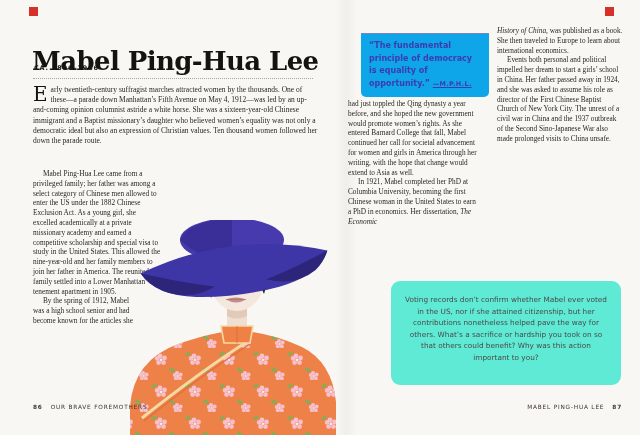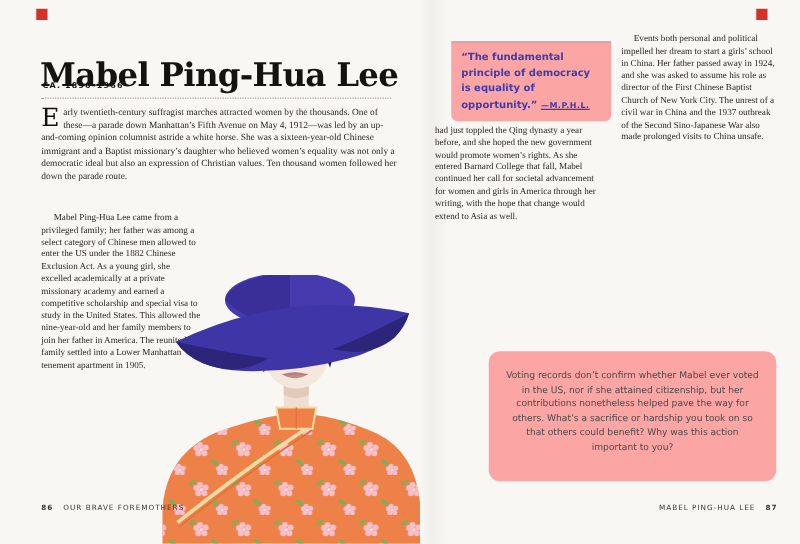--- a/index.html
+++ b/index.html
@@ -38,35 +38,35 @@
   .para{margin:0;}
 
   .footer{position:absolute;top:404px;font-family:"DejaVu Sans", sans-serif;
     font-size:5.8px;letter-spacing:0.8px;color:#3a362f;}
   .footer-left{left:33px;}
   .footer-right{right:18px;text-align:right;}
   .footer .pageno{font-weight:bold;}
   .footer .sep{display:inline-block;width:8px;}
 
   .quote-box{position:absolute;left:361px;top:33px;width:128px;min-height:54px;
-    background:#fca5a5;border-top:1.6px solid #7d84bd;border-radius:0 0 5px 5px;
+    background:#0ea5e9;border-top:1.6px solid #7d84bd;border-radius:0 0 5px 5px;
     padding:6px 8px 7px 8px;box-sizing:border-box;
     font-family:"DejaVu Sans", sans-serif;font-weight:bold;
     font-size:8px;line-height:12.5px;color:#3d3cae;}
   .quote-attr{font-size:6.4px;letter-spacing:0.4px;text-decoration:underline;}
 
   .colR1{position:absolute;left:348px;top:99px;width:129px;
     font-size:7.3px;line-height:9.8px;color:#2a2722;}
   .colR2{position:absolute;left:497px;top:26px;width:127px;
     font-size:7.3px;line-height:9.8px;color:#2a2722;}
   .colR1 p, .colR2 p{margin:0;}
   .ital{font-style:italic;}
 
   .question-box{position:absolute;left:391px;top:281px;width:230px;height:104px;
-    background:#fca5a5;border-radius:9px;box-sizing:border-box;
+    background:#5eead4;border-radius:9px;box-sizing:border-box;
     padding:13px 14px;text-align:center;
     font-family:"DejaVu Sans", sans-serif;font-size:7.3px;line-height:11.6px;color:#4c4a49;}
 
   .illo{position:absolute;left:116px;top:220px;width:232px;height:215px;}
 </style>
 </head>
 <body>
 
 <div class="spread">
   <div class="gutter"></div>
@@ -77,20 +77,21 @@
   <h1 class="title">Mabel Ping-Hua Lee</h1>
   <div class="dates">CA. 1896–1966</div>
   <div class="dotted-rule"></div>
 
   <div class="intro">
     <span class="dropcap">E</span><span>arly twentieth-century suffragist marches attracted women by the thousands. One of these—a parade down Manhattan’s Fifth Avenue on May 4, 1912—was led by an up-and-coming opinion columnist astride a white horse. She was a sixteen-year-old Chinese immigrant and a Baptist missionary’s daughter who believed women’s equality was not only a democratic ideal but also an expression of Christian values. Ten thousand women followed her down the parade route.</span>
   </div>
 
   <div class="colL1">
     <p class="para-indent">Mabel Ping-Hua Lee came from a privileged family; her father was among a select category of Chinese men allowed to enter the US under the 1882 Chinese Exclusion Act. As a young girl, she excelled academically at a private missionary academy and earned a competitive scholarship and special visa to study in the United States. This allowed the nine-year-old and her family members to join her father in America. The reunited family settled into a Lower Manhattan tenement apartment in 1905.</p>
+    <p class="para-indent narrow">By the spring of 1912, Mabel was a high school senior and had become known for the articles she</p>
   </div>
 
   <svg class="illo" viewBox="0 0 232 215" aria-hidden="true">
     <defs>
       <pattern id="floral" width="34" height="32" patternUnits="userSpaceOnUse">
         <g>
           <ellipse cx="22" cy="22" rx="3.5" ry="1.6" fill="#7fae57" transform="rotate(35 22 22)"></ellipse>
           <ellipse cx="4" cy="6" rx="3.2" ry="1.5" fill="#7fae57" transform="rotate(-30 4 6)"></ellipse>
           <g fill="#f6c3d6">
             <circle cx="10" cy="8" r="2.4"></circle>
@@ -150,23 +151,25 @@
   <div class="footer footer-left">
     <span class="pageno">86</span><span class="sep"></span><span>OUR BRAVE FOREMOTHERS</span>
   </div>
 
   <div class="quote-box">
     <span>“The fundamental principle of democracy is equality of opportunity.” </span><span class="quote-attr">—M.P.H.L.</span>
   </div>
 
   <div class="colR1">
     <p class="para">had just toppled the Qing dynasty a year before, and she hoped the new government would promote women’s rights. As she entered Barnard College that fall, Mabel continued her call for societal advancement for women and girls in America through her writing, with the hope that change would extend to Asia as well.</p>
+    <p class="para-indent"><span>In 1921, Mabel completed her PhD at Columbia University, becoming the first Chinese woman in the United States to earn a PhD in economics. Her dissertation, </span><span class="ital">The Economic</span></p>
   </div>
 
   <div class="colR2">
+    <p class="para"><span class="ital">History of China,</span><span> was published as a book. She then traveled to Europe to learn about international economics.</span></p>
     <p class="para-indent">Events both personal and political impelled her dream to start a girls’ school in China. Her father passed away in 1924, and she was asked to assume his role as director of the First Chinese Baptist Church of New York City. The unrest of a civil war in China and the 1937 outbreak of the Second Sino-Japanese War also made prolonged visits to China unsafe.</p>
   </div>
 
   <div class="question-box">
     <span>Voting records don’t confirm whether Mabel ever voted in the US, nor if she attained citizenship, but her contributions nonetheless helped pave the way for others. What’s a sacrifice or hardship you took on so that others could benefit? Why was this action important to you?</span>
   </div>
 
   <div class="footer footer-right">
     <span>MABEL PING-HUA LEE</span><span class="sep"></span><span class="pageno">87</span>
   </div>

